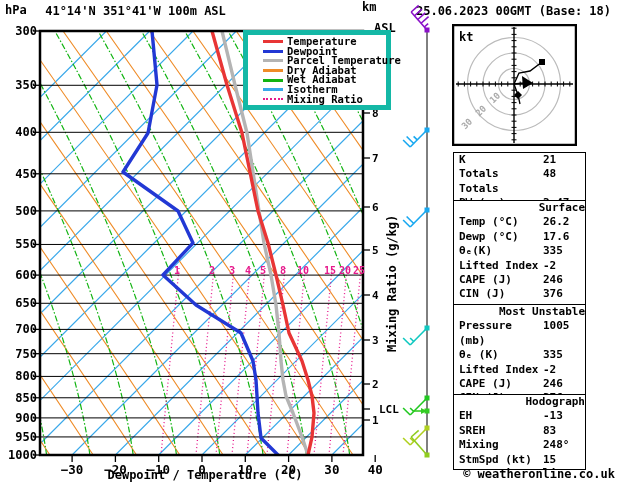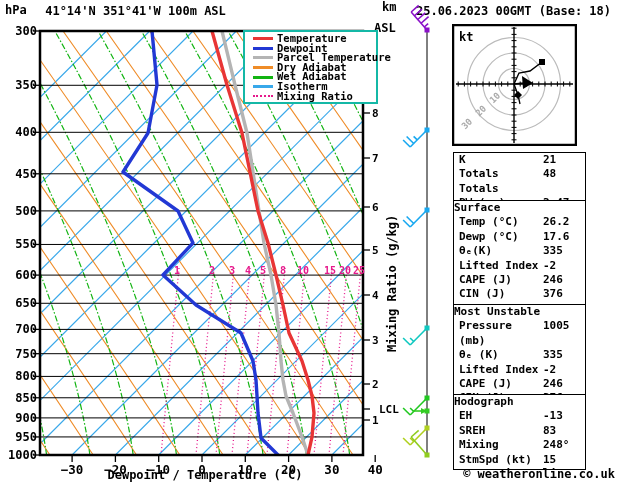--- a/index.html
+++ b/index.html
@@ -4,32 +4,32 @@
 <style>
   html,body{margin:0;padding:0;background:#fff;}
   #stage{position:relative;width:629px;height:486px;background:#fff;overflow:hidden;
          font-family:"DejaVu Sans Mono",monospace;color:#000;}
   .abs{position:absolute;}
   .ttl{font-weight:bold;font-size:12px;white-space:nowrap;}
   .lbl{font-weight:bold;font-size:12px;white-space:nowrap;}
   #station-title{left:28px;top:4px;width:215px;text-align:center;}
   #date-title{left:398px;top:4px;width:231px;text-align:center;}
   #hpa-label{left:5px;top:3px;}
-  #km-label{left:382px;top:0px;}
+  #km-label{left:362px;top:0px;}
   #asl-label{left:374px;top:13px;margin-top:8px;}
   #xaxis-title{left:55px;top:468px;width:300px;text-align:center;}
   #copyright{left:449px;top:467px;width:180px;text-align:center;font-weight:bold;font-size:12px;}
-  #legend{left:243px;top:30px;width:123px;background:#fff;border:2px solid #14b8a6;padding:2px 0 1px 8px;}
+  #legend{left:243px;top:30px;width:123px;background:#fff;border:5px solid #14b8a6;padding:2px 0 1px 15px;}
   .legend-row{display:flex;align-items:center;height:9.6px;}
   .legend-swatch{width:20px;height:0px;border-top-style:solid;margin-right:4px;flex:none;}
   .legend-text{font-size:10.5px;font-weight:bold;white-space:nowrap;line-height:9.6px;}
   #hodograph-box{left:452px;top:24px;}
   .panel{position:absolute;left:453px;width:131px;border:1.5px solid #000;background:#fff;
          font-size:11px;font-weight:bold;}
-  .panel-header{text-align:left;line-height:14.4px;}
+  .panel-header{text-align:right;line-height:14.4px;}
   .panel-row{display:flex;justify-content:space-between;line-height:14.4px;padding:0 4px 0 5px;}
   .panel-row .v{min-width:38px;}
   svg text{font-family:"DejaVu Sans Mono",monospace;}
 </style>
 </head>
 <body>
 
 <div id="stage">
 
   <div class="abs ttl" id="station-title">41°14'N 351°41'W 100m ASL</div>

